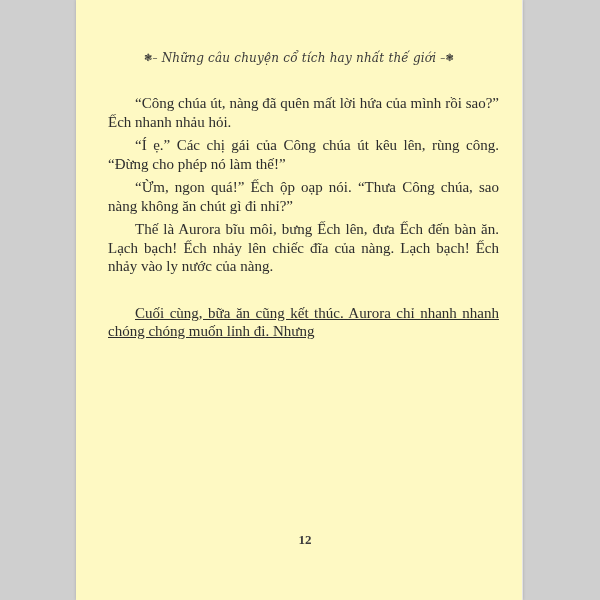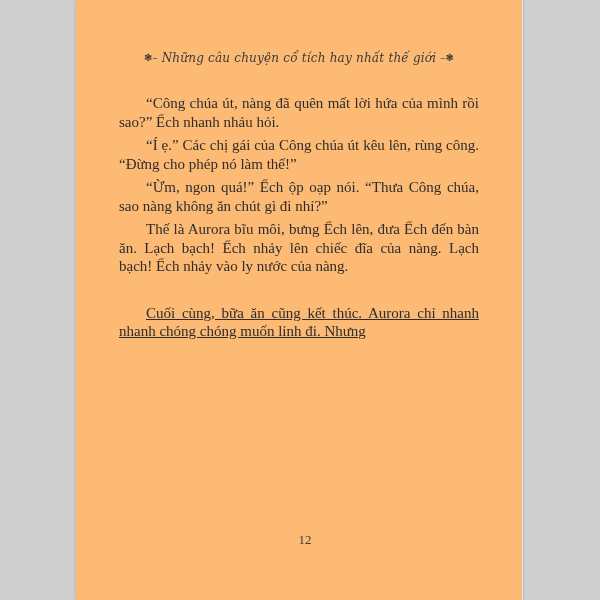--- a/index.html
+++ b/index.html
@@ -11,21 +11,21 @@
     font-family: "Liberation Serif", serif;
   }
   body { background: #cfcfcf; position: relative; }
 
   .page {
     position: absolute;
     left: 76px;
     top: 0;
     width: 447px;
     height: 600px;
-    background: #fdba74;
+    background: #fef9c3;
     box-shadow: 0 0 3px rgba(0,0,0,0.18);
     border-right: 1px solid #e3e3e3;
     box-sizing: border-box;
   }
 
   .running-header {
     margin-top: 50px;
     text-align: center;
     font-family: "DejaVu Serif", serif;
     font-style: italic;
@@ -38,21 +38,22 @@
   .running-header .ornament {
     font-style: normal;
     font-size: 10px;
     color: #2f2f2f;
     vertical-align: 1px;
   }
   .running-header .title-text { padding: 0 4px; }
 
   .content {
     margin-top: 28px;
-    padding: 0 43px;
+    padding: 0 23px;
+    margin-left: 9px;
   }
   .content p {
     margin: 0 0 5px 0;
     font-family: "Liberation Serif", serif;
     font-size: 15px;
     line-height: 18.5px;
     color: #2d2d2d;
     text-align: justify;
     text-indent: 27px;
   }
@@ -60,20 +61,21 @@
 
   .page-number {
     position: absolute;
     top: 532px;
     left: 12px;
     right: 0;
     text-align: center;
     font-family: "Liberation Serif", serif;
     font-size: 13px;
     color: #3c3c3c;
+    font-weight: bold;
   }
 </style>
 </head>
 <body>
 
 <div class="page">
 
   <div class="running-header">
     <span class="ornament">❃–</span><span class="title-text">Những câu chuyện cổ tích hay nhất thế giới</span><span class="ornament">–❃</span>
   </div>

